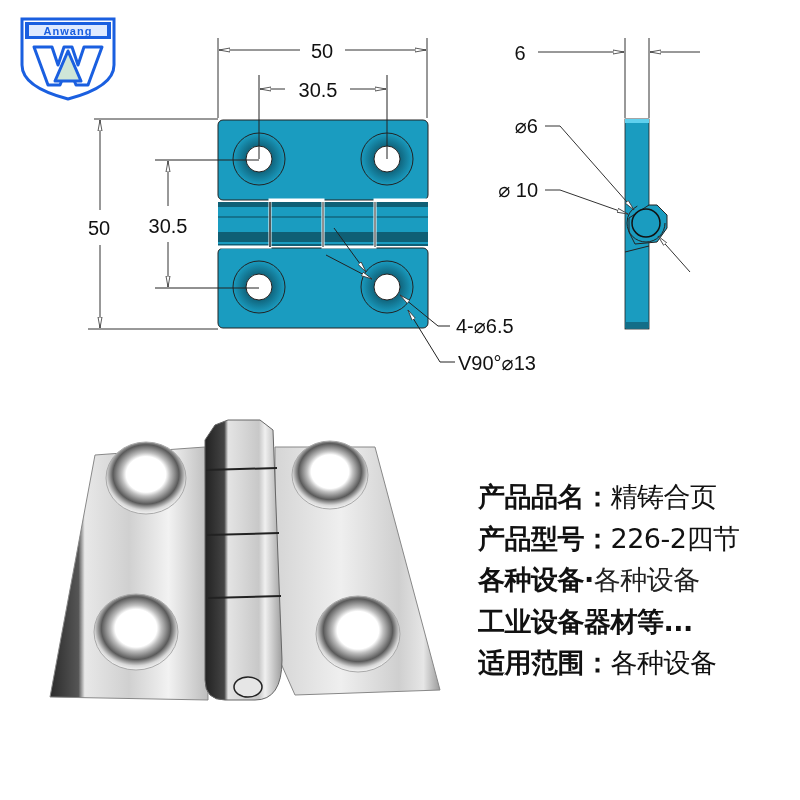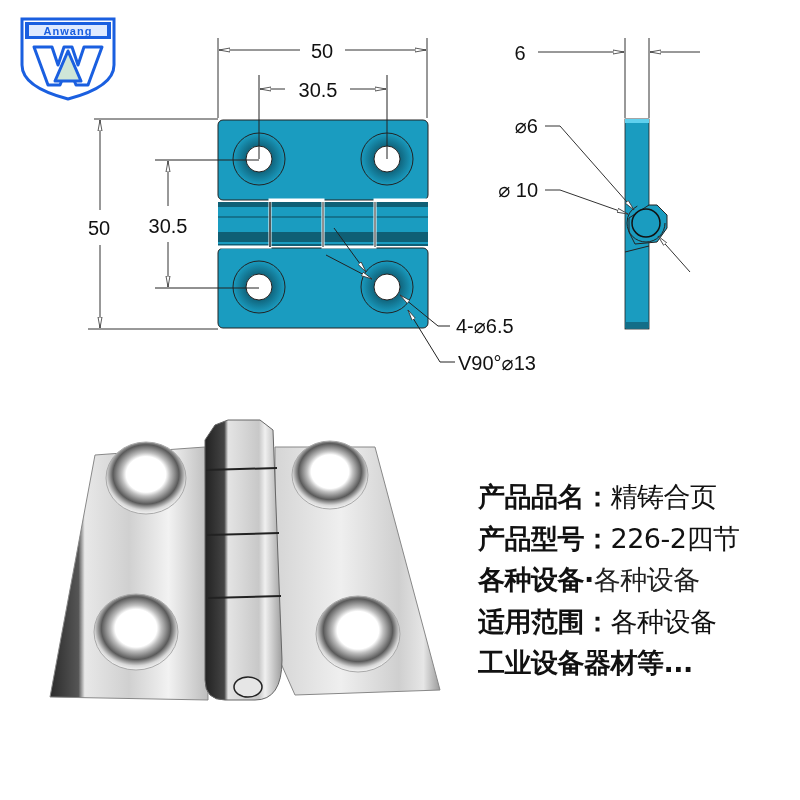--- a/index.html
+++ b/index.html
@@ -197,18 +197,18 @@
   <div class="spec-row">
     <span class="spec-label">产品品名</span><span class="spec-sep">：</span><span class="spec-value">精铸合页</span>
   </div>
   <div class="spec-row">
     <span class="spec-label">产品型号</span><span class="spec-sep">：</span><span class="spec-value">226-2四节</span>
   </div>
   <div class="spec-row">
     <span class="spec-label">各种设备</span><span class="spec-sep">·</span><span class="spec-value light">各种设备</span>
   </div>
   <div class="spec-row">
+    <span class="spec-label">工业设备器材等...</span>
+  </div>
+  <div class="spec-row">
     <span class="spec-label">适用范围</span><span class="spec-sep">：</span><span class="spec-value">各种设备</span>
   </div>
-  <div class="spec-row">
-    <span class="spec-label">工业设备器材等...</span>
-  </div>
 </div>
 
 </body></html>

